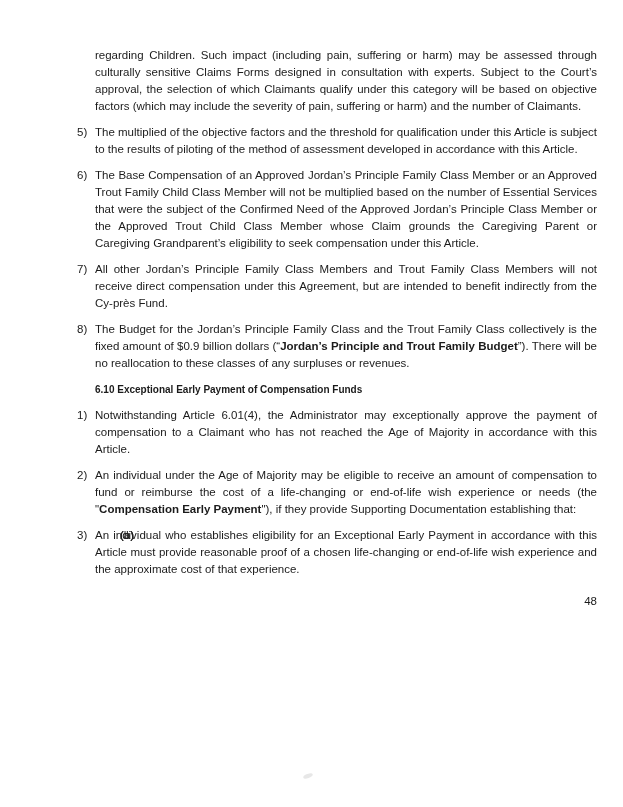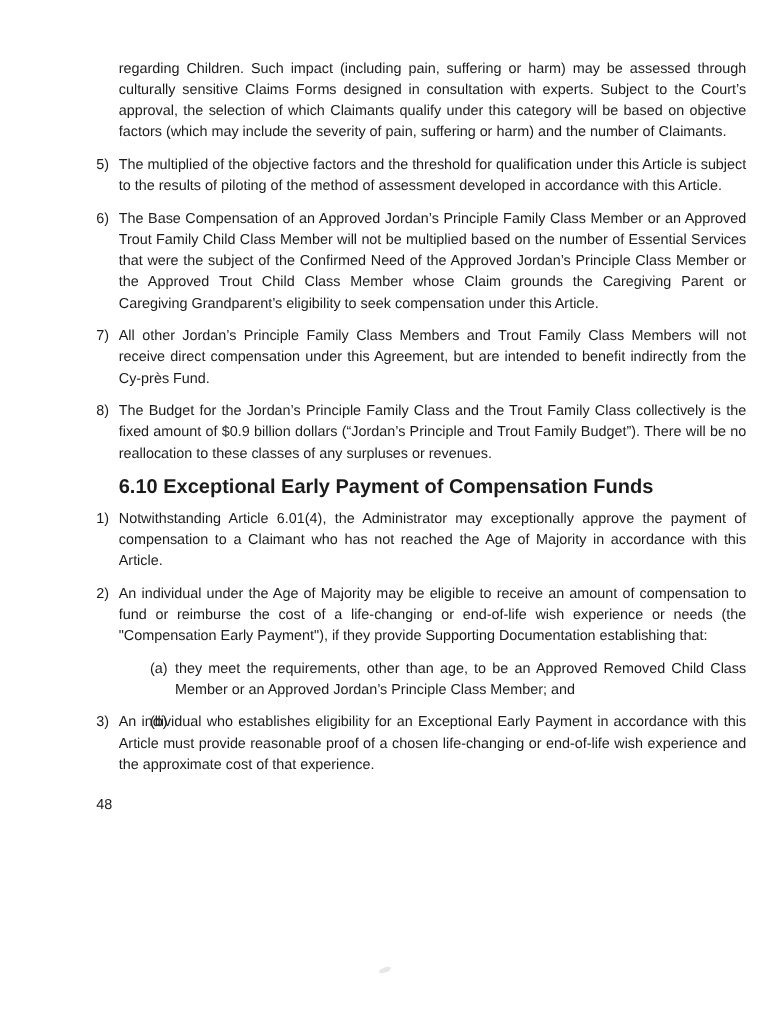--- a/index.html
+++ b/index.html
@@ -50,24 +50,24 @@
     position: absolute;
     left: 0;
     top: 0;
   }
   .heading {
     font-weight: bold;
     margin: 0 0 9px 18px;
     text-align: left;
   }
   .bold-run {
-    font-weight: normal;
+    font-weight: bold;
   }
   .page-number {
-    text-align: left;
+    text-align: right;
     margin-top: 15px;
   }
   .scan-smudge {
     position: absolute;
     left: 303px;
     top: 774px;
     width: 10px;
     height: 4px;
     background: rgba(60, 60, 60, 0.12);
     border-radius: 50%;
@@ -97,35 +97,34 @@
     <div class="item">
       <span class="marker">7)</span>
       <span>All other Jordan’s Principle Family Class Members and Trout Family Class Members will not receive direct compensation under this Agreement, but are intended to benefit indirectly from the Cy-près Fund.</span>
     </div>
 
     <div class="item">
       <span class="marker">8)</span>
       <span>The Budget for the Jordan’s Principle Family Class and the Trout Family Class collectively is the fixed amount of $0.9 billion dollars (“</span><span class="bold-run">Jordan’s Principle and Trout Family Budget</span><span>”). There will be no reallocation to these classes of any surpluses or revenues.</span>
     </div>
 
-    <h2 class="heading" style="font-size:16px;">6.10 Exceptional Early Payment of Compensation Funds</h2>
+    <h2 class="heading" style="font-size:10px;">6.10 Exceptional Early Payment of Compensation Funds</h2>
 
     <div class="item">
       <span class="marker">1)</span>
       <span>Notwithstanding Article 6.01(4), the Administrator may exceptionally approve the payment of compensation to a Claimant who has not reached the Age of Majority in accordance with this Article.</span>
     </div>
 
     <div class="item">
       <span class="marker">2)</span>
       <span>An individual under the Age of Majority may be eligible to receive an amount of compensation to fund or reimburse the cost of a life-changing or end-of-life wish experience or needs (the "</span><span class="bold-run">Compensation Early Payment</span><span>"), if they provide Supporting Documentation establishing that:</span>
     </div>
 
     <div class="sub-item">
       <span class="marker">(a)</span>
-      <span>they meet the requirements, other than age, to be an Approved Removed Child Class Member or an Approved Jordan’s Principle Class Member; and</span>
     </div>
 
     <div class="sub-item">
       <span class="marker">(b)</span>
     </div>
 
     <div class="item">
       <span class="marker">3)</span>
       <span>An individual who establishes eligibility for an Exceptional Early Payment in accordance with this Article must provide reasonable proof of a chosen life-changing or end-of-life wish experience and the approximate cost of that experience.</span>
     </div>

